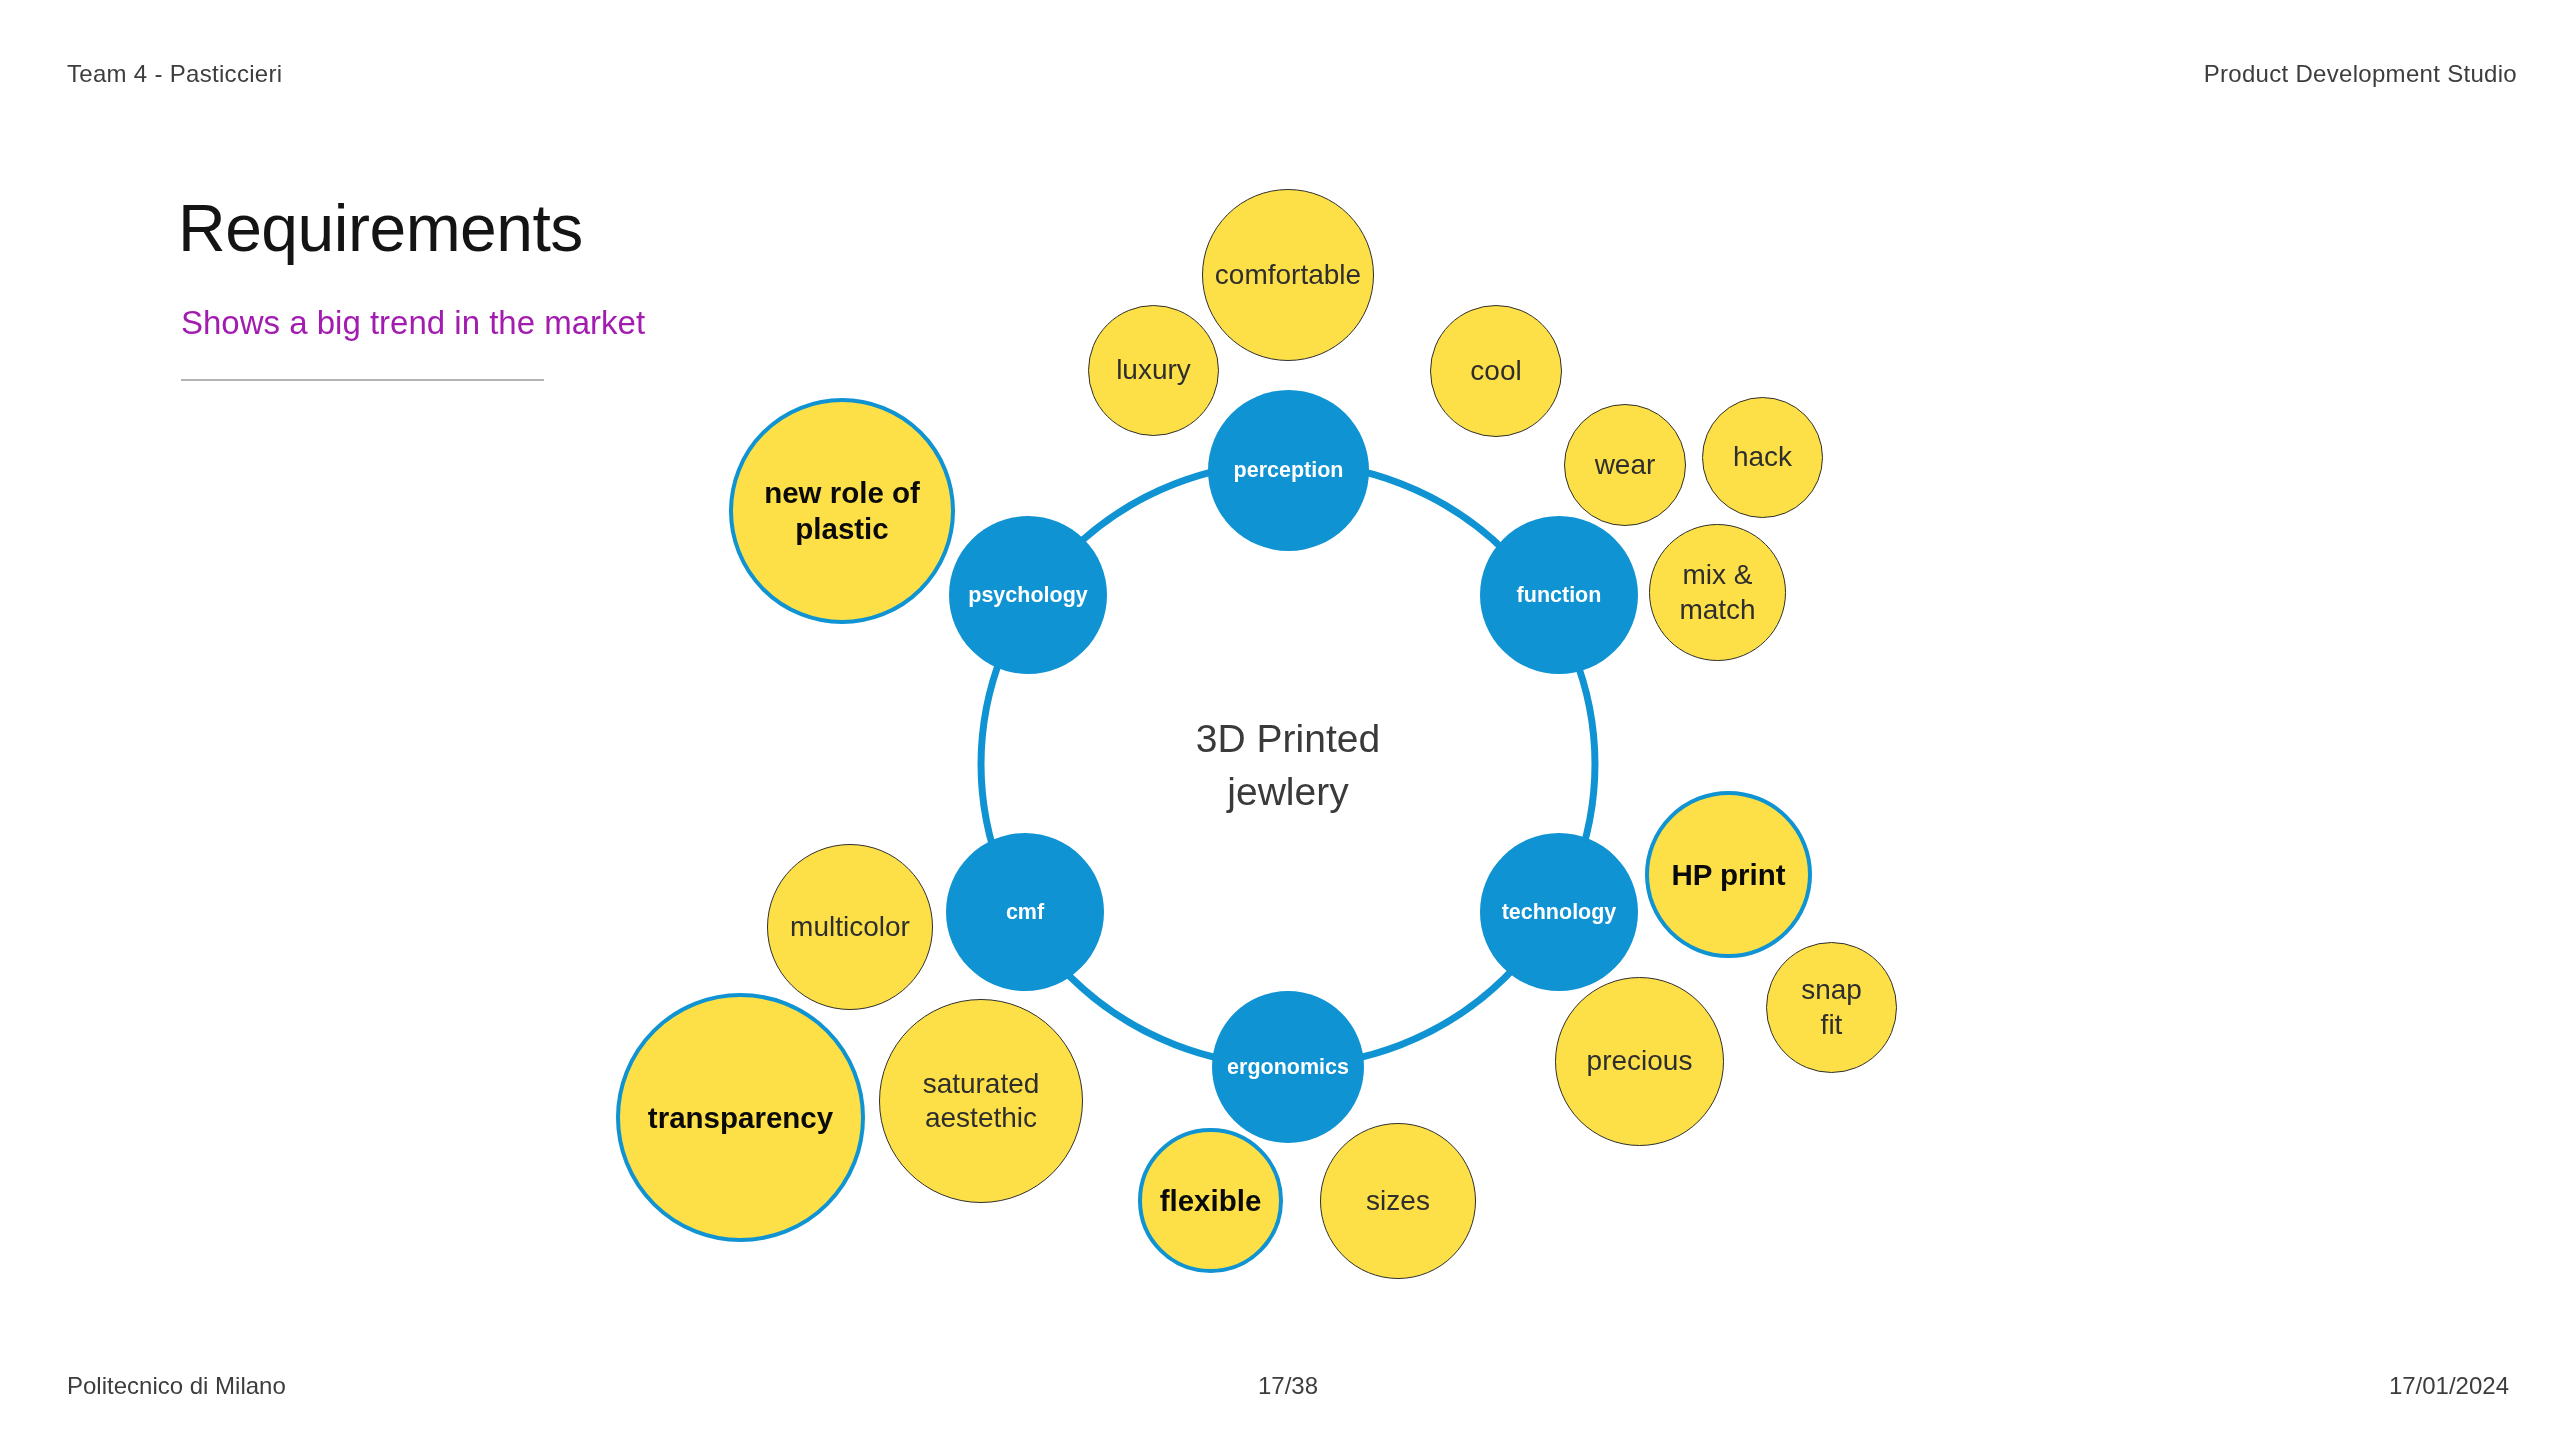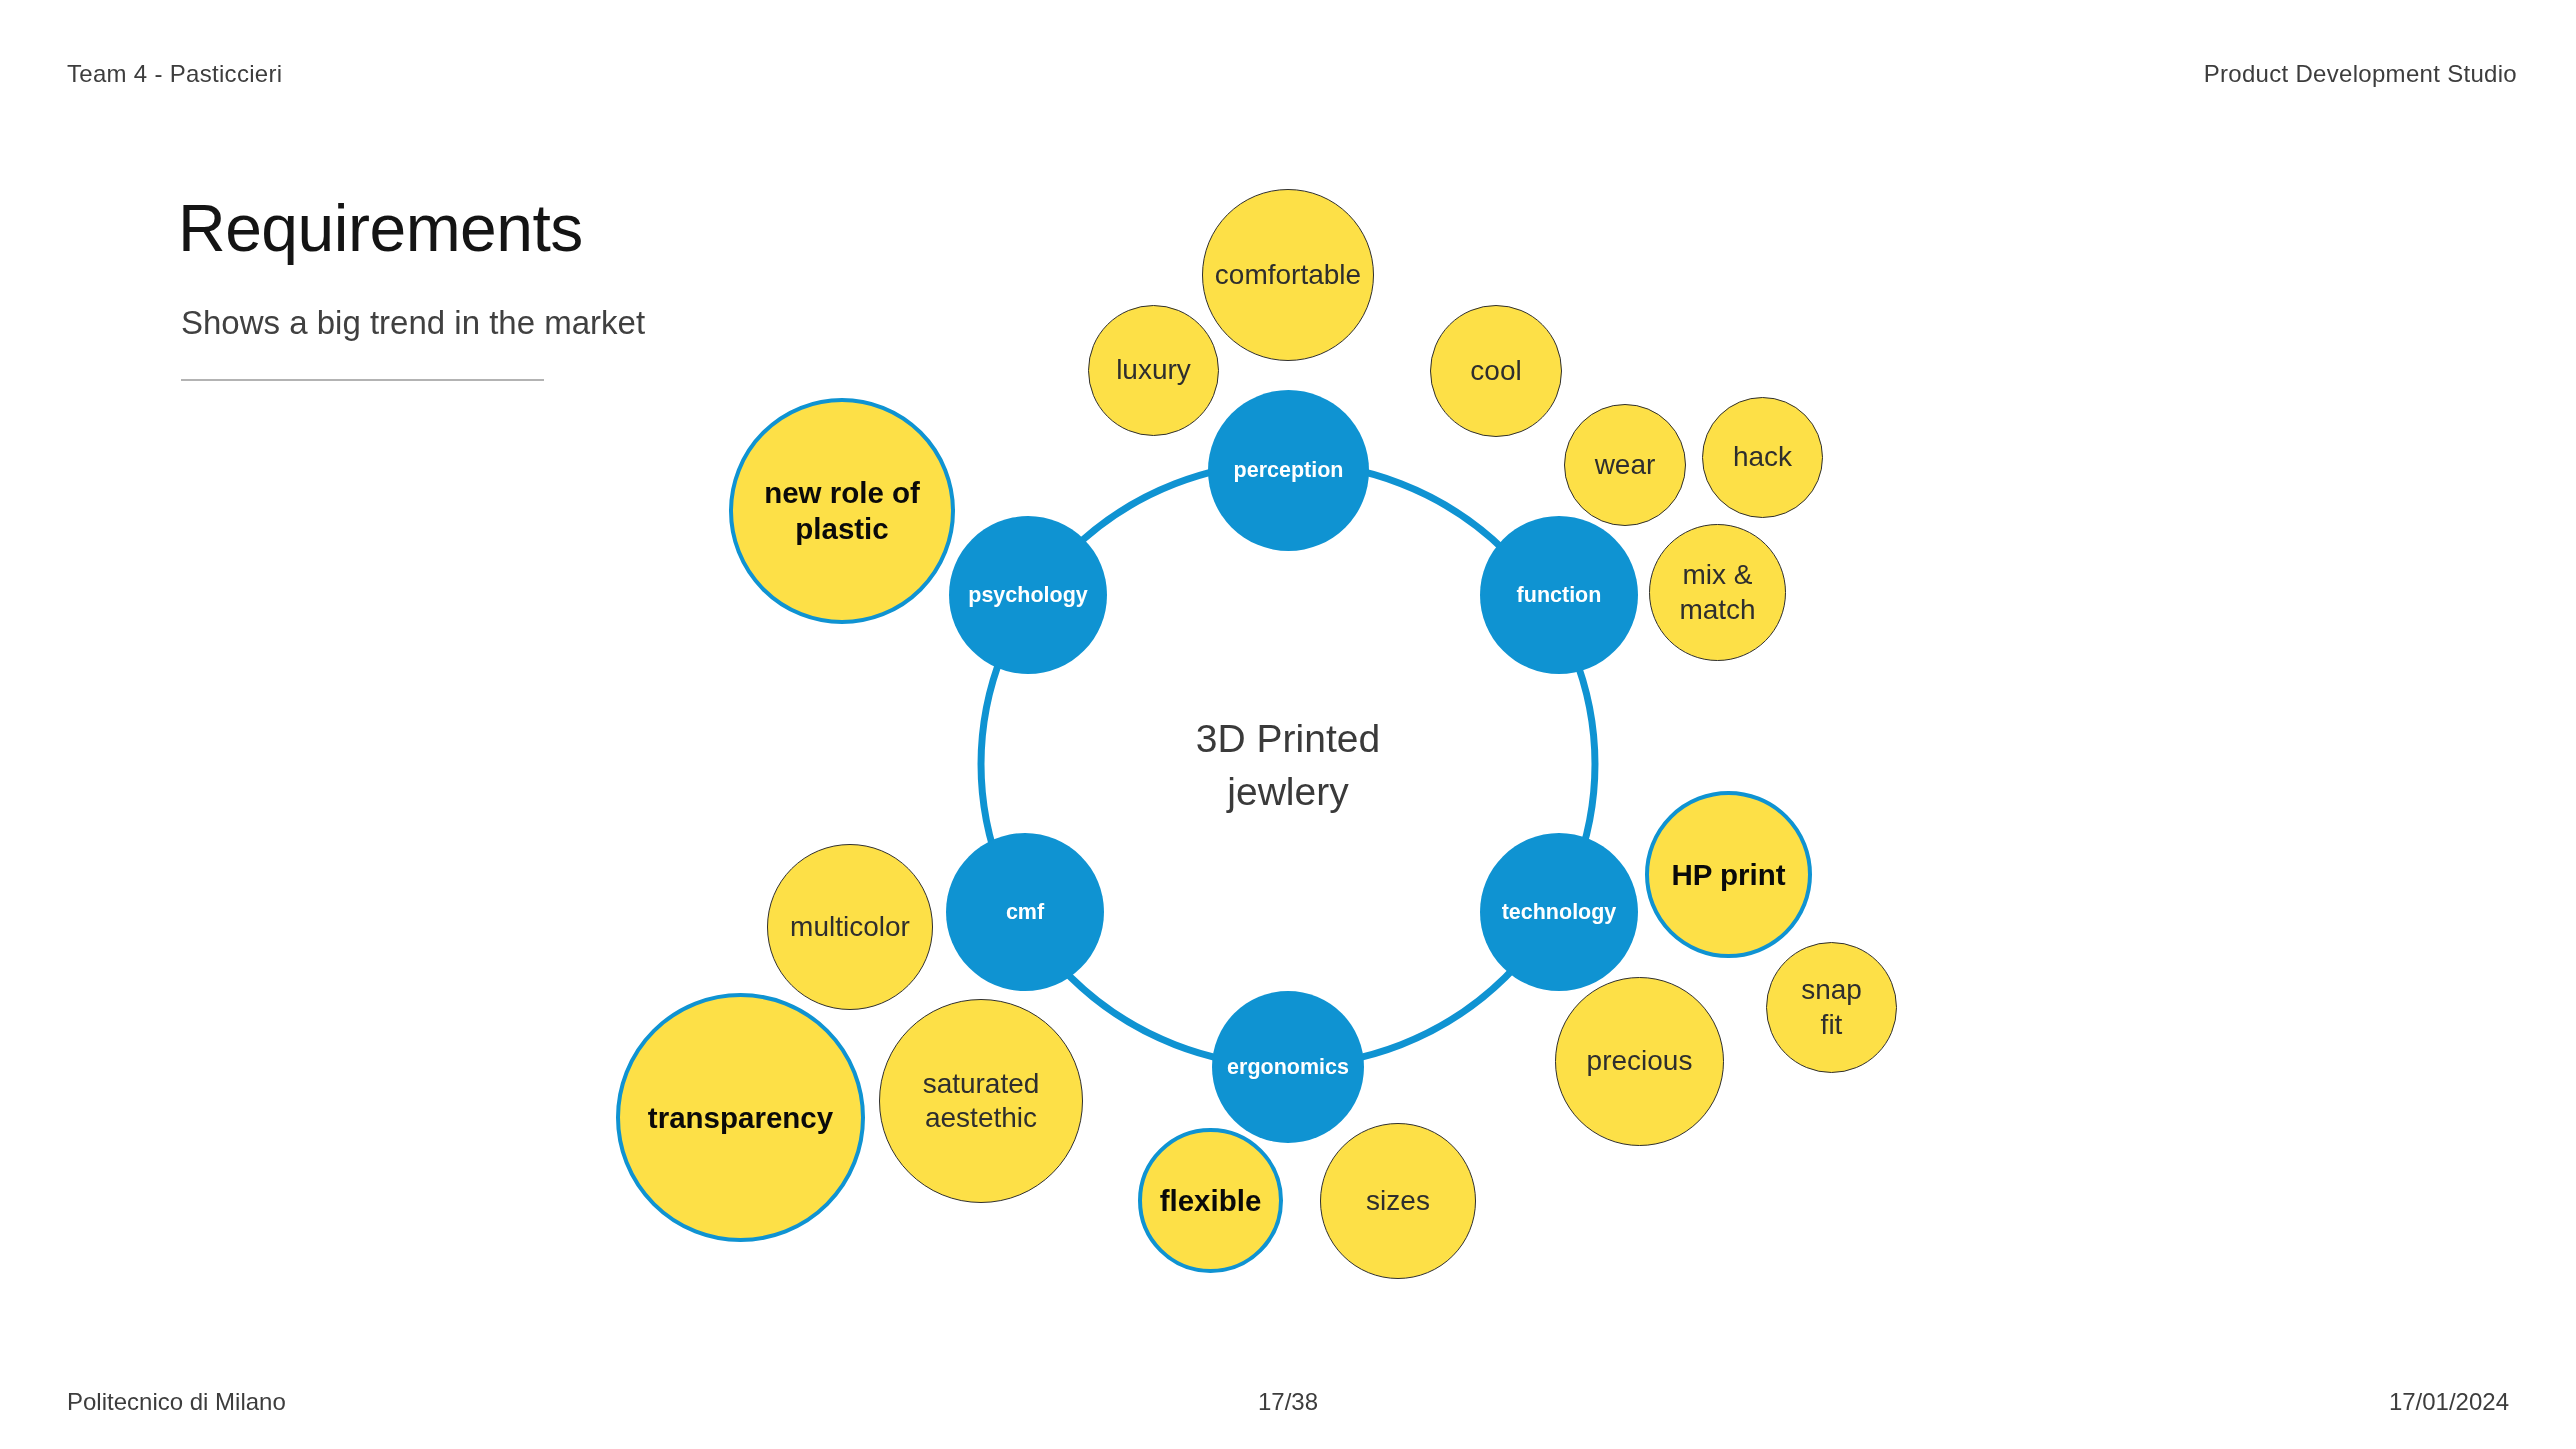--- a/index.html
+++ b/index.html
@@ -18,33 +18,33 @@
     color:var(--text_dark);
   }
   .hdr{
     position:absolute;top:60px;
     font-size:24px;color:#3d3d3d;letter-spacing:0.3px;
   }
   .hdr.left{left:67px;}
   .hdr.right{right:59px;}
   .ftr{
     position:absolute;top:1372px;
-    font-size:24px;color:#3d3d3d;margin-top:16px;
+    font-size:24px;color:#3d3d3d;
   }
   .ftr.left{left:67px;}
   .ftr.center{left:50%;transform:translateX(-50%);}
   .ftr.right{right:67px;}
   .title{
     position:absolute;left:178px;top:194px;
     font-size:66px;line-height:1.05;color:#141414;
     letter-spacing:-0.5px;
   }
   .subtitle{
     position:absolute;left:181px;top:304px;
-    font-size:33px;color:#404040;
+    font-size:33px;color:#a21caf;
   }
   .divider{
     position:absolute;left:181px;top:379px;
     width:363px;height:1.6px;background:var(--muted_line);
   }
   #ring{position:absolute;left:0;top:0;pointer-events:none;}
   .circle{
     position:absolute;border-radius:50%;
     display:flex;align-items:center;justify-content:center;
     text-align:center;box-sizing:border-box;

